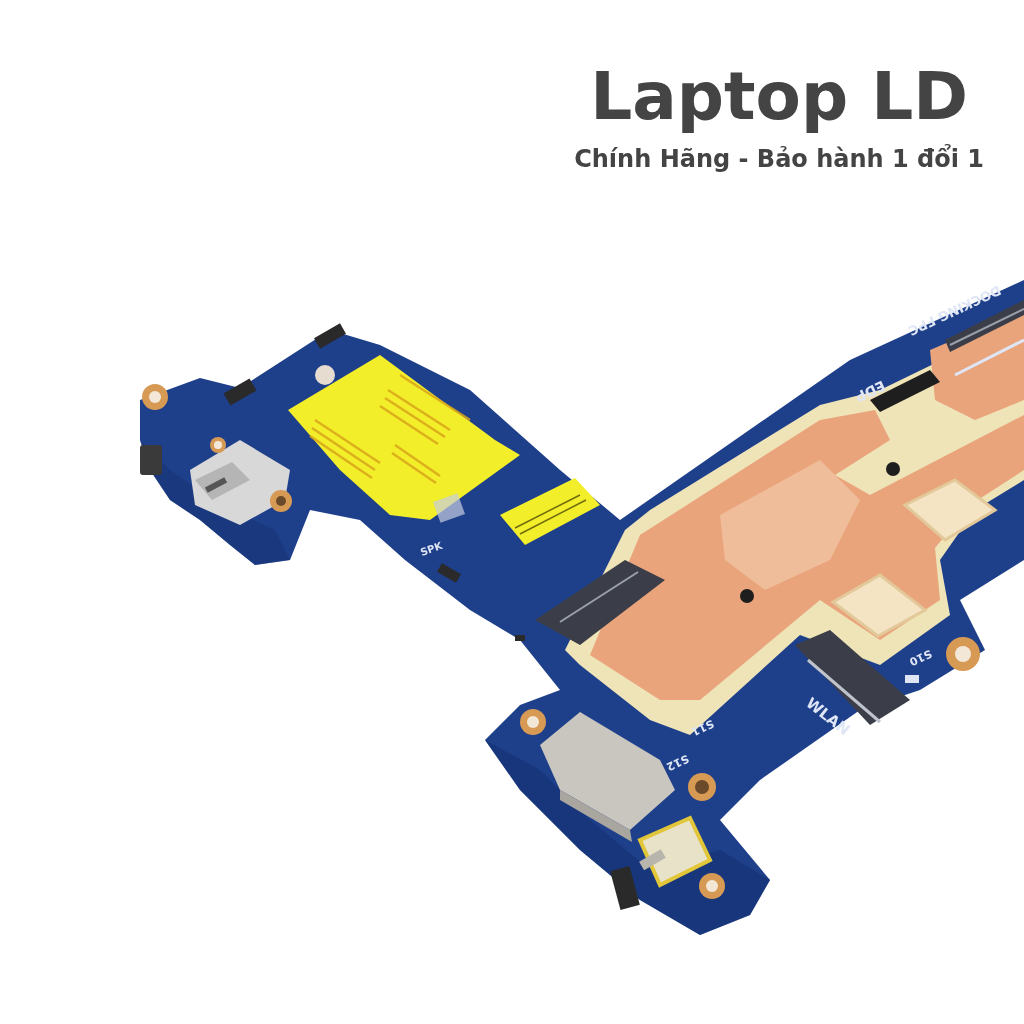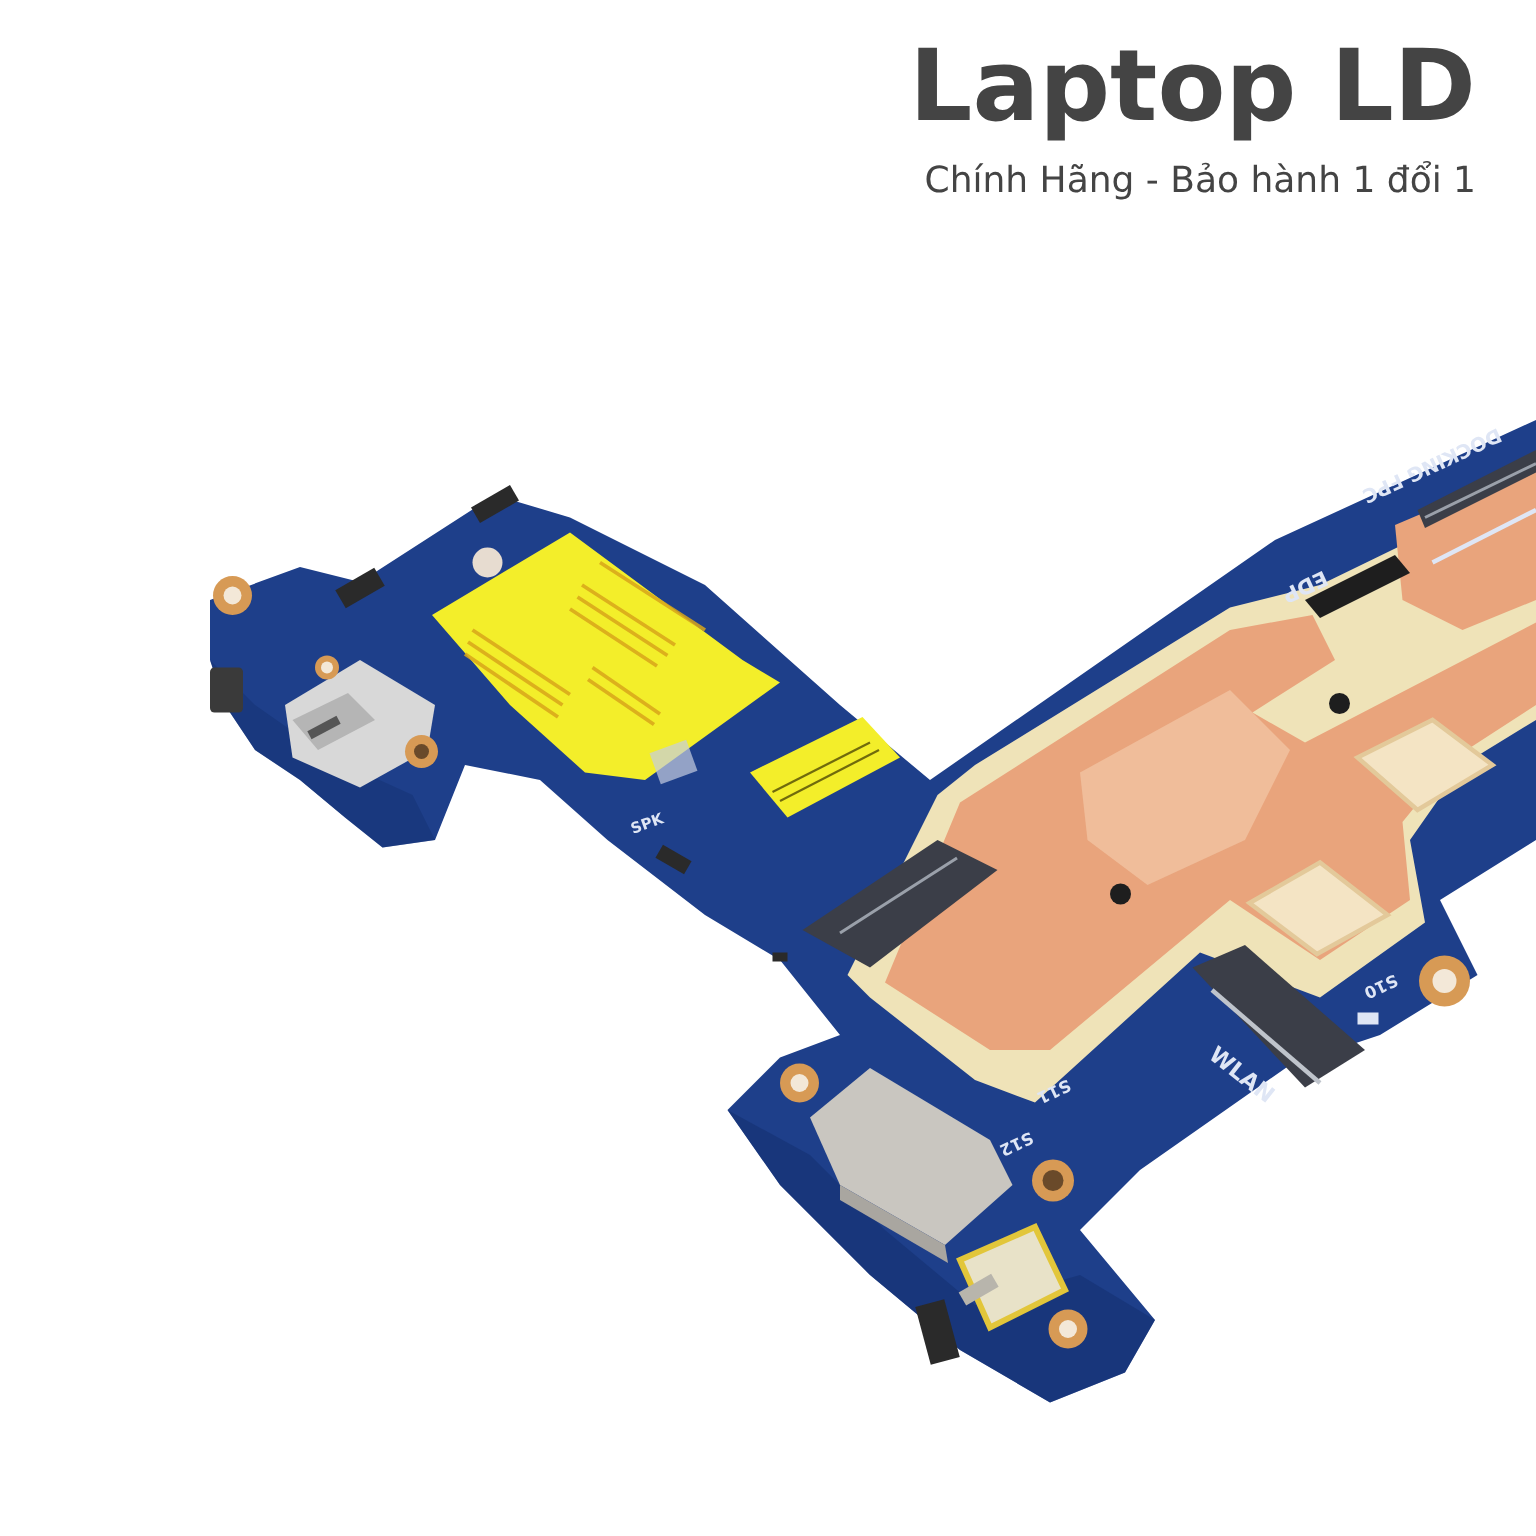--- a/index.html
+++ b/index.html
@@ -8,26 +8,26 @@
       position: relative; overflow: hidden;
       font-family: "Liberation Sans", sans-serif;
     }
     .brand {
       position: absolute; right: 40px; top: 18px; text-align: center;
       color: #444444;
     }
     .brand-title {
       font-family: "DejaVu Sans", sans-serif;
       font-weight: bold; font-size: 66px; line-height: 80px;
-      letter-spacing: 0px; color: #444444;
+      letter-spacing: 0px; color: #444444; margin-top: 39px;
     }
     .brand-sub {
       font-family: "DejaVu Sans", sans-serif;
-      font-weight: normal; font-size: 24px; line-height: 36px;
-      color: #444444; margin-top: 4px; white-space: nowrap; text-align: right;
+      font-weight: bold; font-size: 24px; line-height: 36px;
+      color: #444444; margin-top: 4px; white-space: nowrap;
     }
     .photo { position: absolute; left: 0; top: 0; width: 1024px; height: 1024px; }
     .pcb-label {
       font-family: "DejaVu Sans", sans-serif; font-weight: bold; fill: #dfe6f5;
     }
   </style>
 </head>
 <body>
 
 <div class="brand">

